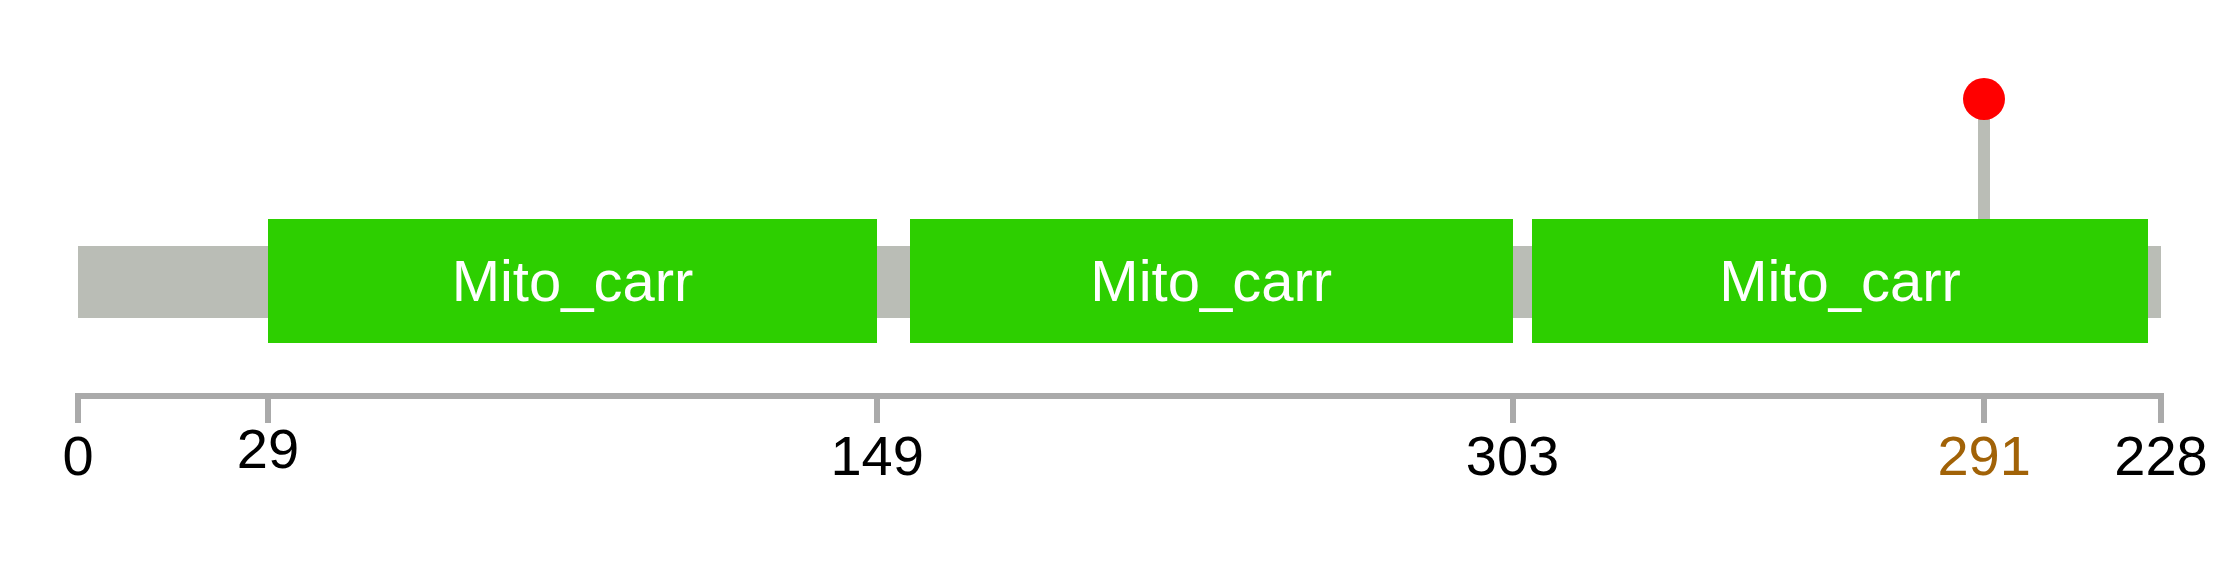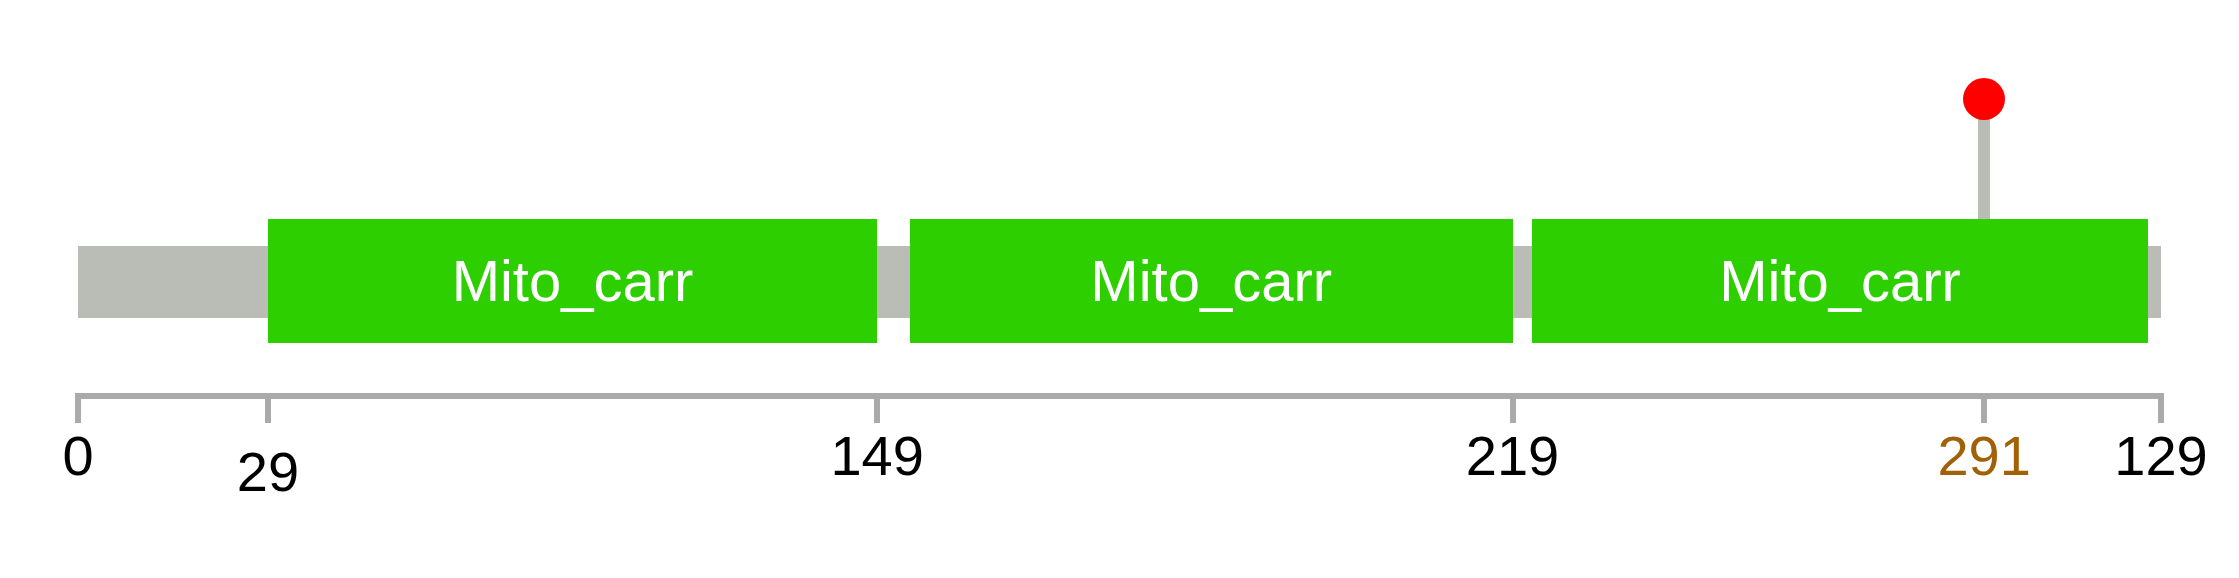--- a/index.html
+++ b/index.html
@@ -52,23 +52,23 @@
       </div>
       <div class="abs domain-box" style="left: 1532.17px; width: 615.73px; top: 219px; height: 124px; background: rgb(45, 207, 0); z-index: 3;">
         <span class="domain-label" style="color: rgb(255, 255, 255);">Mito_carr</span>
       </div>
     </div>
   <div id="axis-layer">
       <div class="abs " style="left: 75px; width: 2089px; top: 393px; height: 6px; background: rgb(170, 170, 170);"></div>
       <div class="abs " style="left: 75px; width: 6px; top: 393px; height: 30px; background: rgb(170, 170, 170);"></div>
       <div class="abs tick-label" style="left: 78px; top: 428px; color: rgb(0, 0, 0);">0</div>
       <div class="abs " style="left: 264.959px; width: 6px; top: 393px; height: 30px; background: rgb(170, 170, 170);"></div>
-      <div class="abs tick-label" style="left: 267.959px; top: 444px; color: rgb(0, 0, 0);">29</div>
+      <div class="abs tick-label" style="left: 267.959px; top: 421px; color: rgb(0, 0, 0);">29</div>
       <div class="abs " style="left: 874.138px; width: 6px; top: 393px; height: 30px; background: rgb(170, 170, 170);"></div>
       <div class="abs tick-label" style="left: 877.138px; top: 428px; color: rgb(0, 0, 0);">149</div>
       <div class="abs " style="left: 1509.52px; width: 6px; top: 393px; height: 30px; background: rgb(170, 170, 170);"></div>
-      <div class="abs tick-label" style="left: 1512.52px; top: 428px; color: rgb(0, 0, 0);">219</div>
+      <div class="abs tick-label" style="left: 1512.52px; top: 428px; color: rgb(0, 0, 0);">303</div>
       <div class="abs " style="left: 1981.14px; width: 6px; top: 393px; height: 30px; background: rgb(170, 170, 170);"></div>
       <div class="abs tick-label" style="left: 1984.14px; top: 428px; color: #a16207;">291</div>
       <div class="abs " style="left: 2158px; width: 6px; top: 393px; height: 30px; background: rgb(170, 170, 170);"></div>
-      <div class="abs tick-label" style="left: 2161px; top: 428px; color: rgb(0, 0, 0);">129</div>
+      <div class="abs tick-label" style="left: 2161px; top: 428px; color: rgb(0, 0, 0);">228</div>
     </div>
 </div>
 
 </body></html>

